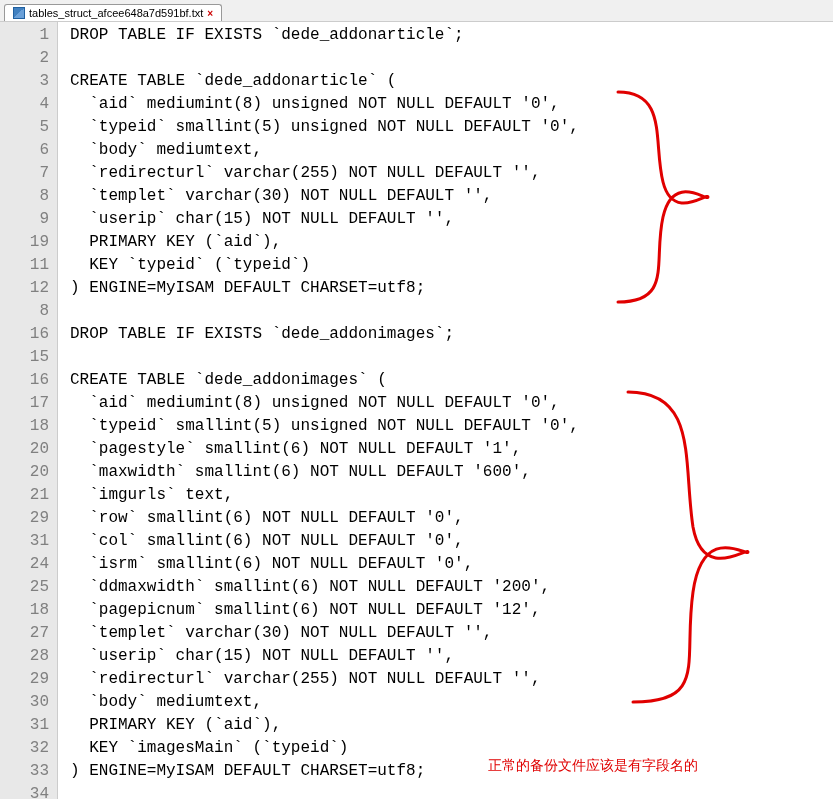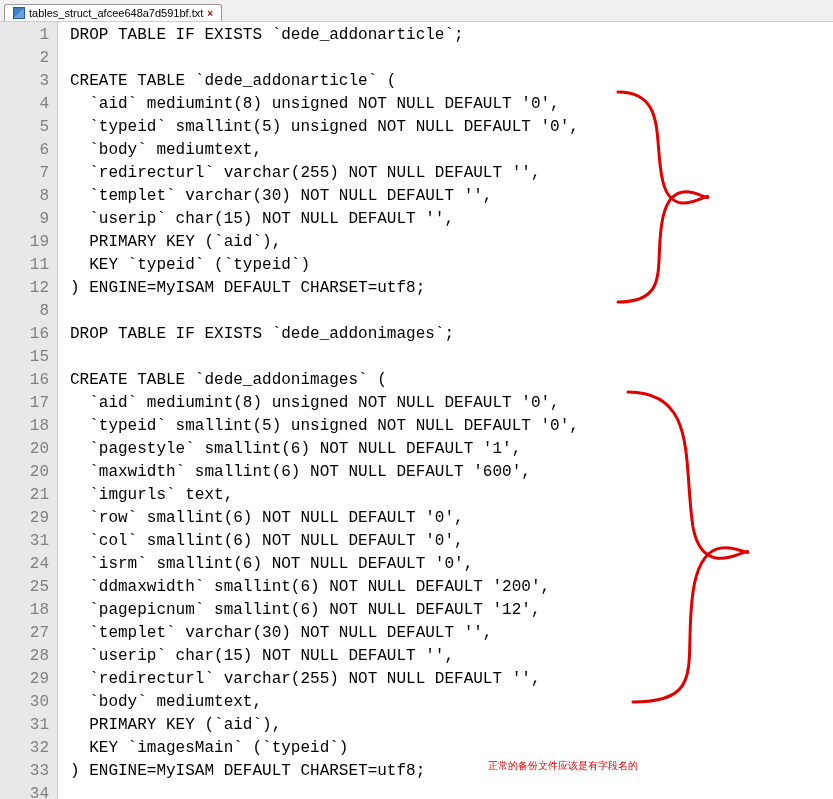--- a/index.html
+++ b/index.html
@@ -77,21 +77,21 @@
   .annotation-svg {
     position: absolute;
     top: 0;
     left: 0;
     pointer-events: none;
   }
   .red-text {
     position: absolute;
     color: #e00000;
     font-family: "SimSun", "Microsoft YaHei", sans-serif;
-    font-size: 10px;
+    font-size: 14px;
   }
 </style>
 </head>
 <body>
 
 <div class="tab-bar">
   <div class="tab">
     <span class="tab-icon"></span>
     <span>tables_struct_afcee648a7d591bf.txt</span>
     <span class="tab-close">×</span>

